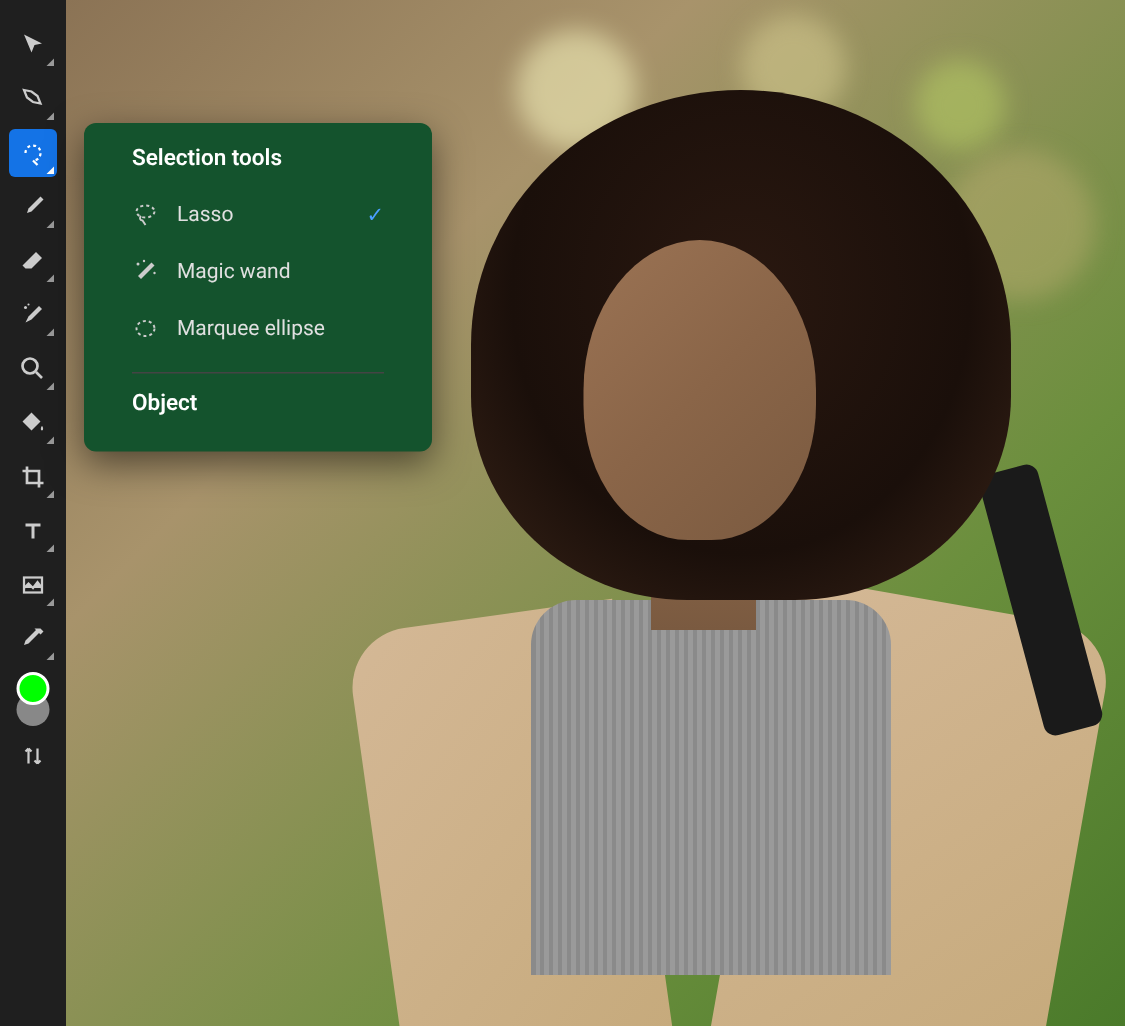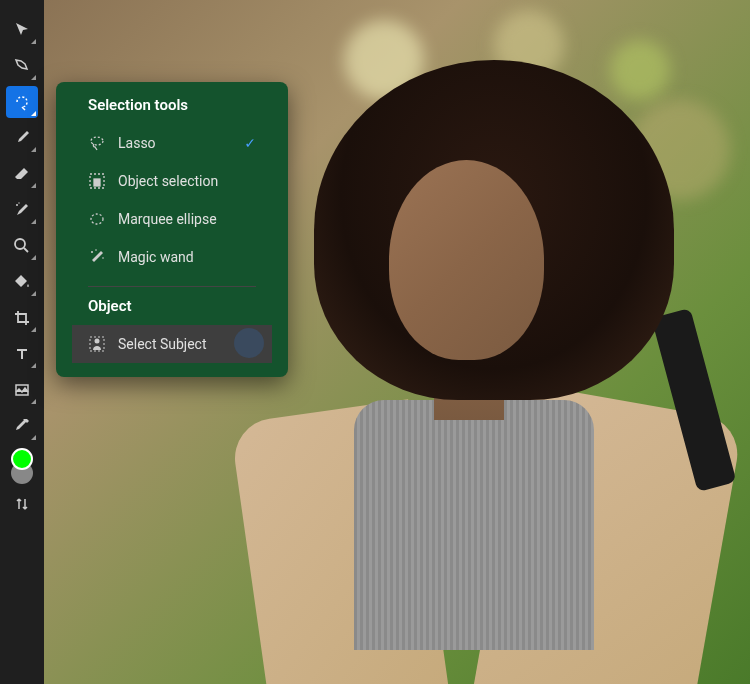--- a/index.html
+++ b/index.html
@@ -141,61 +141,41 @@
     <span class="icon">
         <svg viewBox="0 0 18 18" fill="none" stroke="currentColor" stroke-width="1.3">
           <ellipse cx="9" cy="7" rx="6" ry="4" stroke-dasharray="2 2"></ellipse>
           <path d="M6 10c-1 1-1 3 1 3l2 3"></path>
         </svg>
       </span>
     <span>Lasso</span>
     <span class="check">✓</span>
   </div>
 
-  <div class="flyout-item">
-    <span class="icon">
-        <svg viewBox="0 0 18 18" fill="none" stroke="currentColor" stroke-width="1.3">
-          <rect x="2" y="2" width="14" height="14" stroke-dasharray="2 2"></rect>
-          <rect x="6" y="7" width="6" height="7" fill="currentColor"></rect>
-        </svg>
-      </span>
-    <span>Object selection</span>
-  </div>
 
 
-
-  <div class="flyout-item">
-    <span class="icon">
-        <svg viewBox="0 0 18 18" fill="none" stroke="currentColor" stroke-width="1.3">
-          <ellipse cx="9" cy="9" rx="6" ry="5" stroke-dasharray="2 2"></ellipse>
-        </svg>
-      </span>
-    <span>Marquee ellipse</span>
-  </div>
 
   <div class="flyout-item">
     <span class="icon">
         <svg viewBox="0 0 18 18" fill="currentColor">
           <path d="M13 3l2 2-9 9-2-2z"></path>
           <circle cx="4" cy="4" r="1"></circle>
           <circle cx="15" cy="10" r="0.8"></circle>
           <circle cx="8" cy="2" r="0.8"></circle>
         </svg>
       </span>
     <span>Magic wand</span>
   </div>
 
+  <div class="flyout-item">
+    <span class="icon">
+        <svg viewBox="0 0 18 18" fill="none" stroke="currentColor" stroke-width="1.3">
+          <ellipse cx="9" cy="9" rx="6" ry="5" stroke-dasharray="2 2"></ellipse>
+        </svg>
+      </span>
+    <span>Marquee ellipse</span>
+  </div>
+
   <div class="flyout-divider"></div>
   <div class="flyout-header">Object</div>
 
-  <div class="flyout-item highlighted">
-    <span class="icon">
-        <svg viewBox="0 0 18 18" fill="currentColor">
-          <circle cx="9" cy="6" r="2.5"></circle>
-          <path d="M5 15c0-3 2-4 4-4s4 1 4 4z"></path>
-          <rect x="2" y="2" width="14" height="14" fill="none" stroke="currentColor" stroke-dasharray="2 2" stroke-width="1"></rect>
-        </svg>
-      </span>
-    <span>Select Subject</span>
-    <span class="cursor-dot"></span>
-  </div>
 
 </div>
 
 </body></html>

